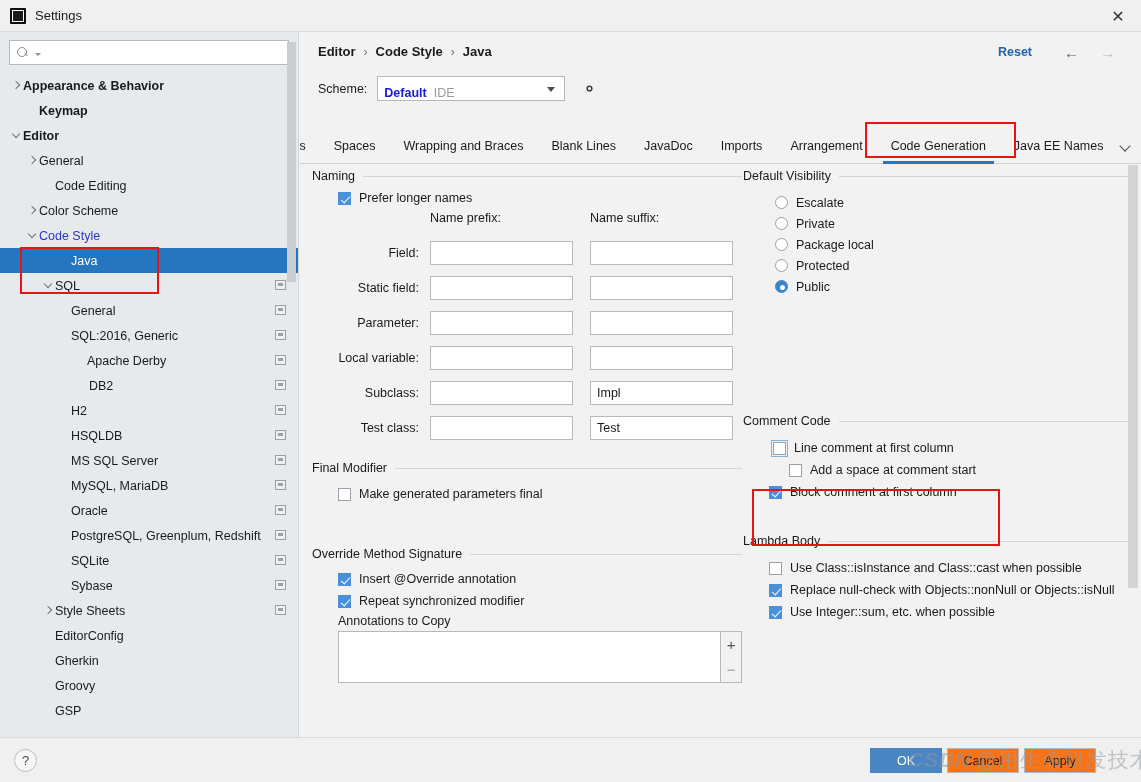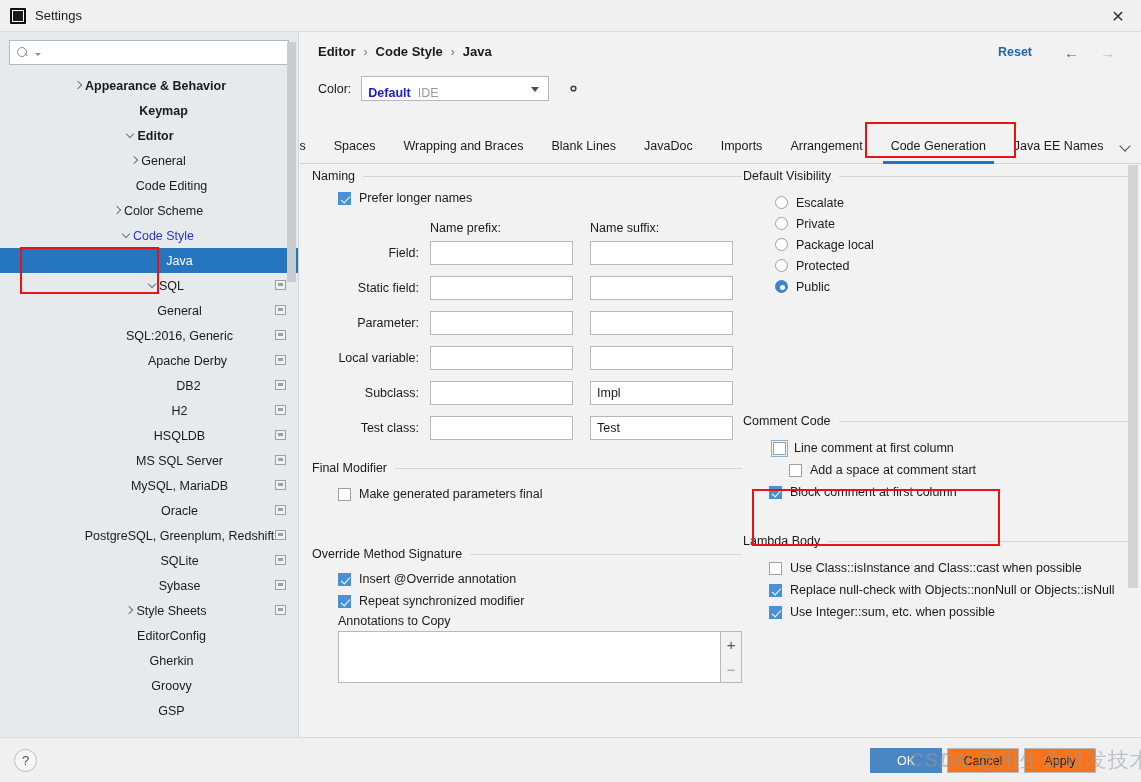--- a/index.html
+++ b/index.html
@@ -67,21 +67,21 @@
     border-top: 3.5px solid #8a8f94; margin-left: 1px; margin-top: 3px;
   }
   .search-input {
     border: none; outline: none; background: transparent; flex: 1;
     font-family: "Liberation Sans", sans-serif; font-size: 12.5px; height: 20px;
   }
 
   .tree { position: relative; padding-top: 2px; }
   .tree-row {
     position: relative; height: 25px; display: flex; align-items: center;
-    padding-right: 10px; white-space: nowrap; cursor: default; justify-content: center;
+    padding-right: 10px; white-space: nowrap; cursor: default;
   }
   .tree-row.selected { background: #2675bf; color: #ffffff; }
   .tw {
     width: 13px; height: 13px; display: inline-block; position: relative; flex: 0 0 13px;
   }
   .tw.right::before {
     content: ""; position: absolute; left: 3px; top: 3px;
     width: 5px; height: 5px; border-right: 1.4px solid #6e7377; border-top: 1.4px solid #6e7377;
     transform: rotate(45deg);
   }
@@ -202,21 +202,21 @@
     background: #ffffff; position: relative; flex: 0 0 13px; margin-right: 8px;
   }
   .radio.on { border-color: #3b86c9; background: #3b86c9; }
   .radio.on::after {
     content: ""; position: absolute; left: 4px; top: 4px; width: 5px; height: 5px;
     border-radius: 50%; background: #ffffff;
   }
 
   
   .naming { position: relative; margin-top: 2px; }
-  .naming-head { display: flex; height: 24px; align-items: flex-end; }
+  .naming-head { display: flex; height: 24px; align-items: flex-start; }
   .nh-spacer { width: 118px; flex: 0 0 118px; }
   .nh-col { width: 143px; flex: 0 0 143px; font-size: 12.5px; }
   .nh-gap { width: 17px; flex: 0 0 17px; }
   .naming-row { display: flex; align-items: center; height: 35px; }
   .nr-label { width: 118px; flex: 0 0 118px; text-align: right; padding-right: 11px; font-size: 12.5px; }
   .tfield {
     width: 143px; flex: 0 0 143px; height: 24px; background: #ffffff; border: 1px solid #b5b8bc;
     font-family: "Liberation Sans", sans-serif; font-size: 12.5px; padding: 0 6px; outline: none; color: #1a1a1a;
   }
 
@@ -420,21 +420,21 @@
         <span>Code Style</span>
         <span class="bc-sep">›</span>
         <span>Java</span>
       </div>
 
     <div class="reset-link">Reset</div>
     <div class="nav-arrow nav-back">←</div>
     <div class="nav-arrow nav-fwd">→</div>
 
     <div class="scheme-row">
-      <span class="scheme-label">Color:</span>
+      <span class="scheme-label">Scheme:</span>
       <div class="scheme-combo">
         <span class="scheme-name">Default</span>
         <span class="scheme-sub">IDE</span>
         <span class="combo-arrow"></span>
       </div>
       <span class="gear">
         <svg width="17" height="17" viewBox="0 0 17 17" aria-hidden="true">
           <path d="M8.5 5.4a3.1 3.1 0 1 0 0 6.2 3.1 3.1 0 0 0 0-6.2zm0 4.7a1.6 1.6 0 1 1 0-3.2 1.6 1.6 0 0 1 0 3.2z" fill="#3c3f41"></path>
           <path d="M14.4 9.6l-1.3-.4a4.7 4.7 0 0 0 0-1.4l1.3-.4-.5-1.7-1.3.3a4.8 4.8 0 0 0-1-1l.4-1.3L10.3 3l-.5 1.2a4.7 4.7 0 0 0-1.3 0L8 3l-1.7.5.3 1.3c-.4.3-.7.6-1 1L4.3 5.5l-.9 1.5 1 .9a4.7 4.7 0 0 0 0 1.3l-1 .9.9 1.5 1.3-.3c.3.4.6.7 1 1L6.3 13.3l1.7.5.5-1.2a4.7 4.7 0 0 0 1.3 0l.5 1.2 1.6-.6-.4-1.3c.4-.3.7-.6 1-1l1.3.3.6-1.6z" fill="none"></path>
         </svg>

